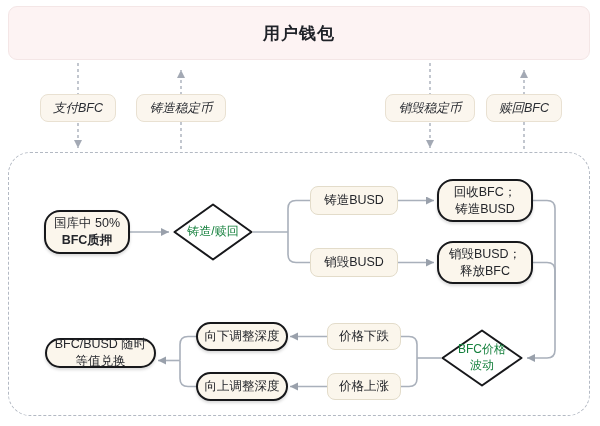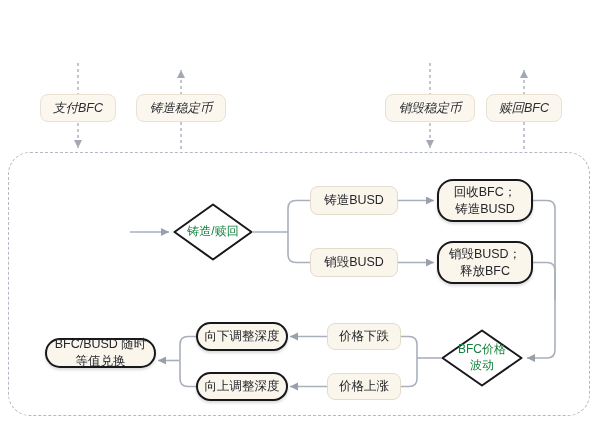--- a/index.html
+++ b/index.html
@@ -77,28 +77,35 @@
     <path d="M 533 262.5 H 547 Q 555 262.5 555 270.5 V 300" stroke="#a9b0bb" stroke-width="1.6" fill="none"></path>
     <path d="M 441 358 H 417" stroke="#a9b0bb" stroke-width="1.6" fill="none"></path>
     <path d="M 401 336.5 H 409 Q 417 336.5 417 344.5 V 378.5 Q 417 386.5 409 386.5 H 401" stroke="#a9b0bb" stroke-width="1.6" fill="none"></path>
     <path d="M 327 336.5 H 290" stroke="#a9b0bb" stroke-width="1.6" fill="none" marker-end="url(#arr)"></path>
     <path d="M 327 386.5 H 290" stroke="#a9b0bb" stroke-width="1.6" fill="none" marker-end="url(#arr)"></path>
     <path d="M 196 336.5 H 188 Q 180 336.5 180 344.5 V 360.5" stroke="#a9b0bb" stroke-width="1.6" fill="none"></path>
     <path d="M 196 386.5 H 188 Q 180 386.5 180 378.5 V 360.5" stroke="#a9b0bb" stroke-width="1.6" fill="none"></path>
     <path d="M 180 360.5 H 158" stroke="#a9b0bb" stroke-width="1.6" fill="none" marker-end="url(#arr)"></path>
   </svg>
 
+  <div class="wallet">
+    <span>用户钱包</span>
+  </div>
 
   <div class="chip" style="left:40px;top:94px;width:76px">支付BFC</div>
   <div class="chip" style="left:136px;top:94px;width:90px">铸造稳定币</div>
   <div class="chip" style="left:385px;top:94px;width:90px">销毁稳定币</div>
   <div class="chip" style="left:486px;top:94px;width:76px">赎回BFC</div>
 
   <div class="frame"></div>
 
+  <div class="node darkb" style="left:44px;top:210px;width:86px;height:44px">
+    <span>国库中 50%</span>
+    <span class="treasury-b2">BFC质押</span>
+  </div>
 
   <div class="diamond" style="left:173px;top:203px;width:80px;height:58px">
     <svg width="80" height="58" viewBox="0 0 80 58">
       <polygon points="40,1.5 78.5,29 40,56.5 1.5,29" fill="#ffffff" stroke="#17181b" stroke-width="2" stroke-linejoin="round"></polygon>
     </svg>
     <div class="dlabel">铸造/赎回</div>
   </div>
 
   <div class="node cream" style="left:310px;top:186px;width:88px;height:29px">铸造BUSD</div>
   <div class="node cream" style="left:310px;top:248px;width:88px;height:29px">销毁BUSD</div>

